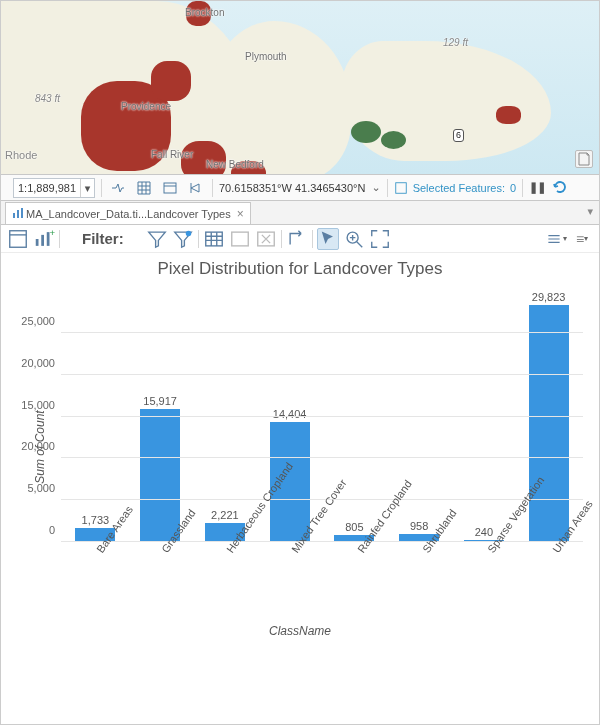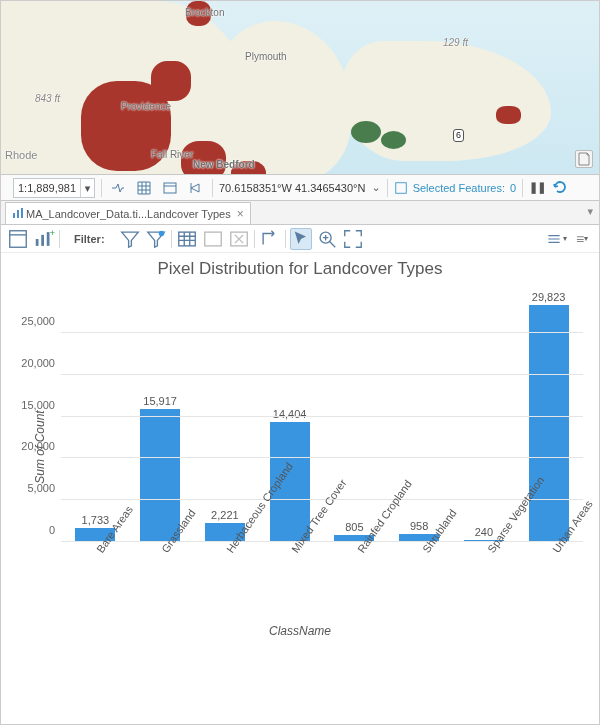--- a/index.html
+++ b/index.html
@@ -42,21 +42,21 @@
   .tab-bar { height:24px; display:flex; align-items:flex-end; border-bottom:1px solid #c8c8c8; background:#f3f3f3; padding-left:4px; position:relative; }
   .tab { display:flex; align-items:center; gap:2px; height:22px; padding:0 6px; background:#fff; border:1px solid #c8c8c8; border-bottom:none; font-size:11px; color:#555; }
   .tab .chart-ic svg { width:12px; height:12px; }
   .tab .x { color:#888; margin-left:4px; font-size:12px; }
   .tab-bar .dd-right { position:absolute; right:6px; top:4px; color:#888; }
 
   .chart-toolbar { height:28px; display:flex; align-items:center; gap:4px; padding:0 6px; border-bottom:1px solid #ececec; background:#fff; }
   .ct-btn { width:22px; height:22px; display:flex; align-items:center; justify-content:center; color:#5b7fa3; }
   .ct-btn.disabled { color:#bcbcbc; }
   .ct-btn.active { background:#d8e8f4; border:1px solid #a8c6de; border-radius:2px; }
-  .filter-lbl { font-size:11px; color:#555; font-weight:bold; margin:0 10px; }
+  .filter-lbl { font-size:15px; color:#555; font-weight:bold; margin:0 18px; }
   .spacer { flex:1; }
 
   .chart-area { position:relative; width:100%; height:387px; background:#fff; }
   .chart-title { text-align:center; font-size:17px; color:#595959; padding:6px 0 2px 0; }
   .plot { position:absolute; left:60px; top:38px; right:16px; bottom:98px; }
   .grid-line { position:absolute; left:0; right:0; border-top:1px solid #e5e5e5; }
   .axis-line { position:absolute; left:0; right:0; bottom:0; border-top:1px solid #bdbdbd; }
   .y-tick { position:absolute; right:100%; margin-right:6px; font-size:11px; color:#666; transform:translateY(-50%); white-space:nowrap; }
   .bars { position:absolute; inset:0; display:flex; align-items:flex-end; justify-content:space-around; padding:0 2px; }
   .bar-col { flex:1; display:flex; flex-direction:column; align-items:center; justify-content:flex-end; height:100%; position:relative; }
@@ -83,21 +83,21 @@
   <div class="urban u6"></div>
   <div class="sand s1"></div>
   <div class="sand s2"></div>
   <div class="green g1"></div>
   <div class="green g2"></div>
 
   <span class="map-label" style="left:184px; top:6px;">Brockton</span>
   <span class="map-label" style="left:244px; top:50px;">Plymouth</span>
   <span class="map-label" style="left:120px; top:100px;">Providence</span>
   <span class="map-label" style="left:150px; top:148px;">Fall River</span>
-  <span class="map-label" style="left:192px; top:158px;font-weight:bold;">New Bedford</span>
+  <span class="map-label" style="left:205px; top:158px;">New Bedford</span>
   <span class="map-label" style="left:272px; top:188px;">Falmouth</span>
   <span class="map-label state-lbl" style="left:4px; top:148px;">Rhode</span>
   <span class="map-label map-elev" style="left:34px; top:92px;">843 ft</span>
   <span class="map-label map-elev" style="left:442px; top:36px;">129 ft</span>
   <span class="route-sh" style="left:452px; top:128px;">6</span>
 
   <div class="map-corner-btn">
     <svg viewBox="0 0 16 16">
         <path fill="none" stroke="#888" d="M3 2h8l2 2v10H3z M11 2v2h2"></path>
       </svg>

